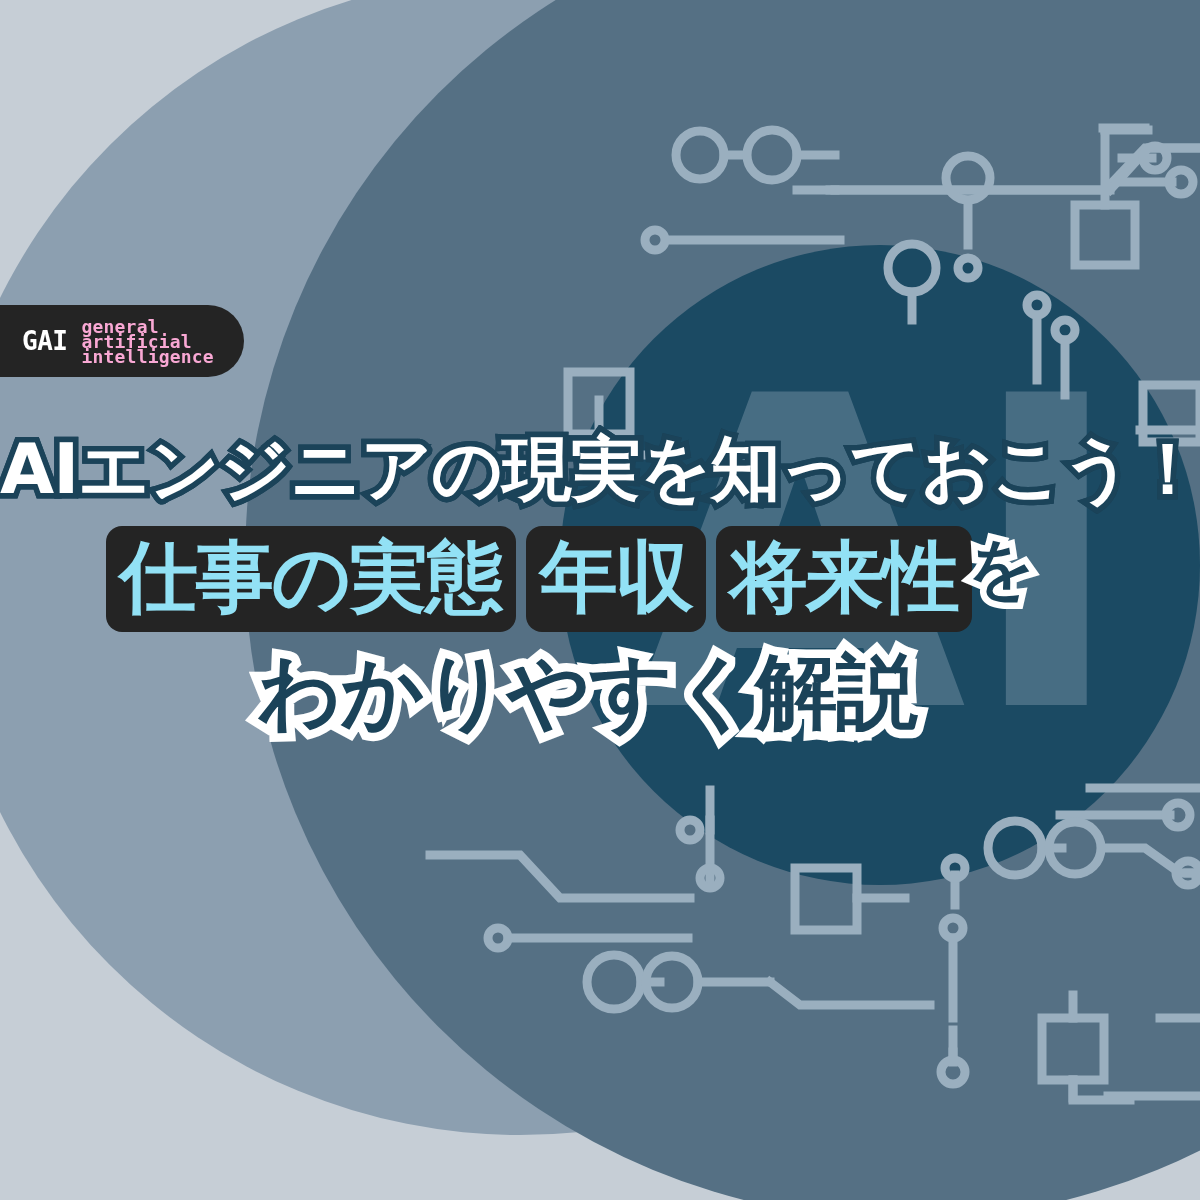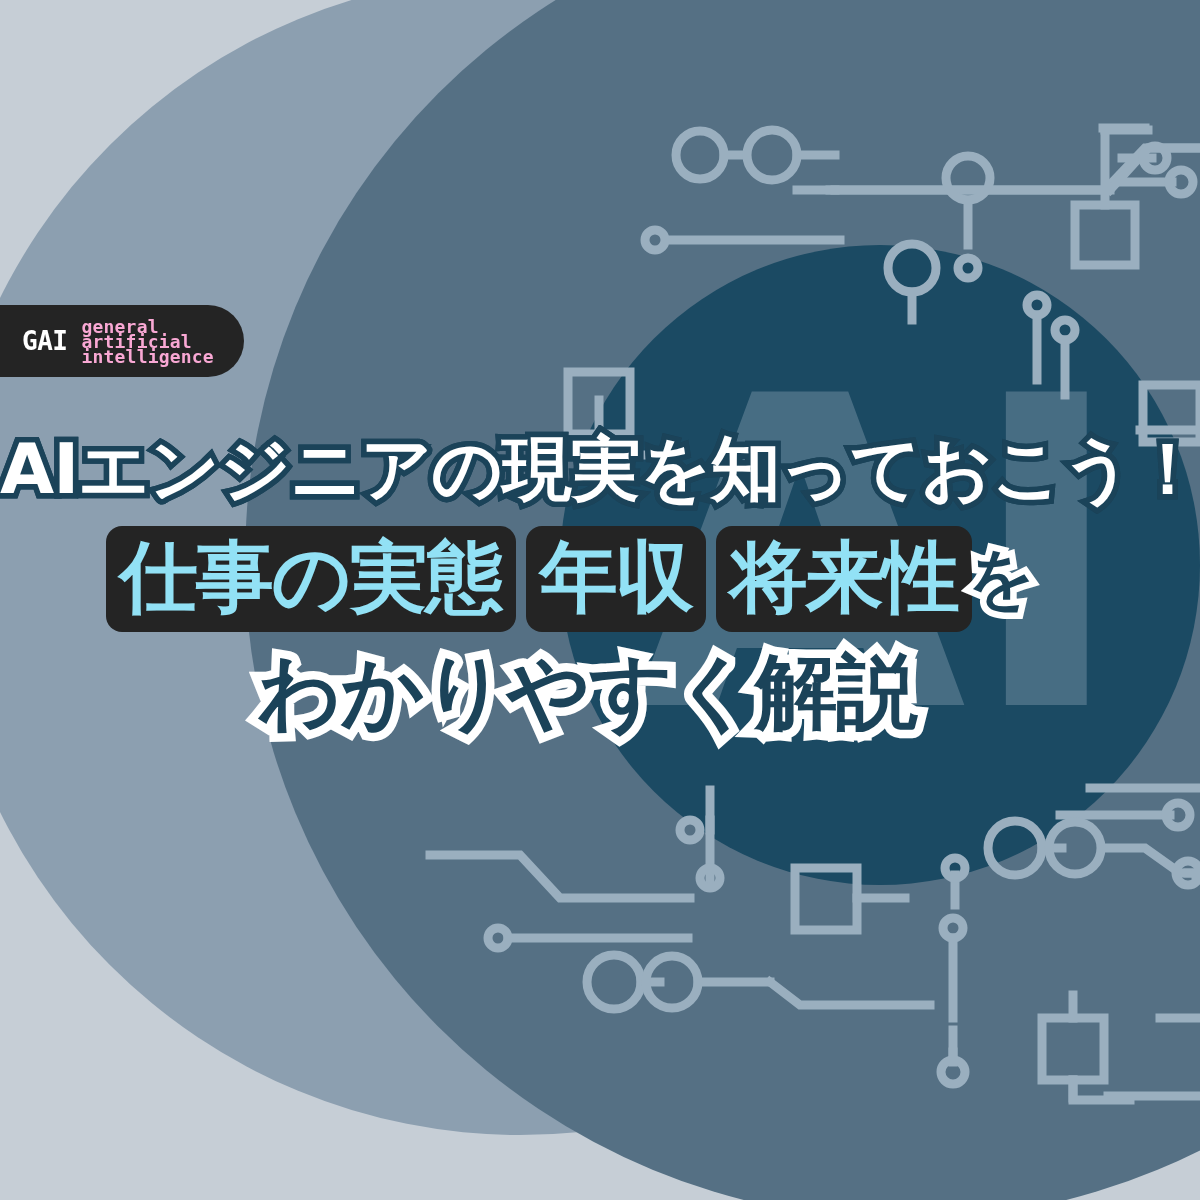--- a/index.html
+++ b/index.html
@@ -93,21 +93,21 @@
     white-space: nowrap;
     -webkit-text-stroke: 11px #1b4359;
     paint-order: stroke fill;
     filter: drop-shadow(0 0 0 #1b4359);
   }
 
   
   #line2 {
     margin-top: 18px;
     display: flex;
-    align-items: center;
+    align-items: flex-start;
     justify-content: center;
     gap: 10px;
     white-space: nowrap;
   }
   .badge {
     background: #242424;
     border-radius: 16px;
     padding: 8px 14px 12px 14px;
     display: flex;
     align-items: center;

